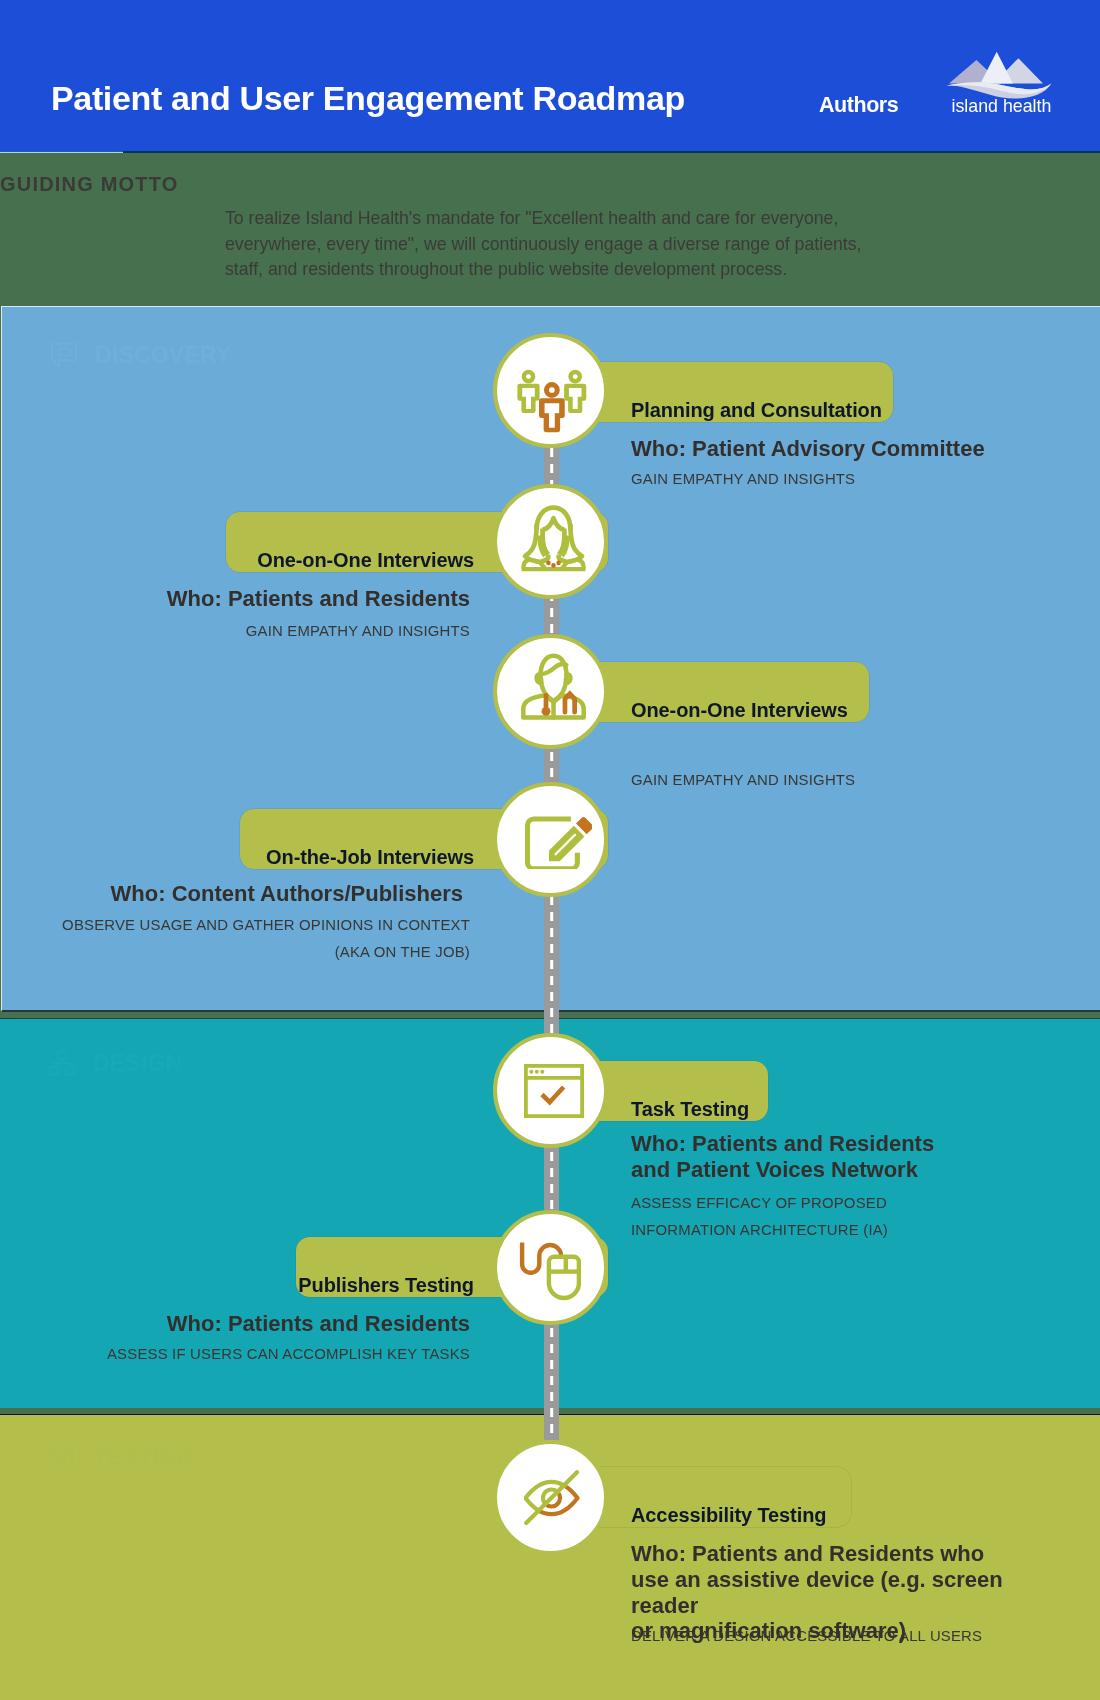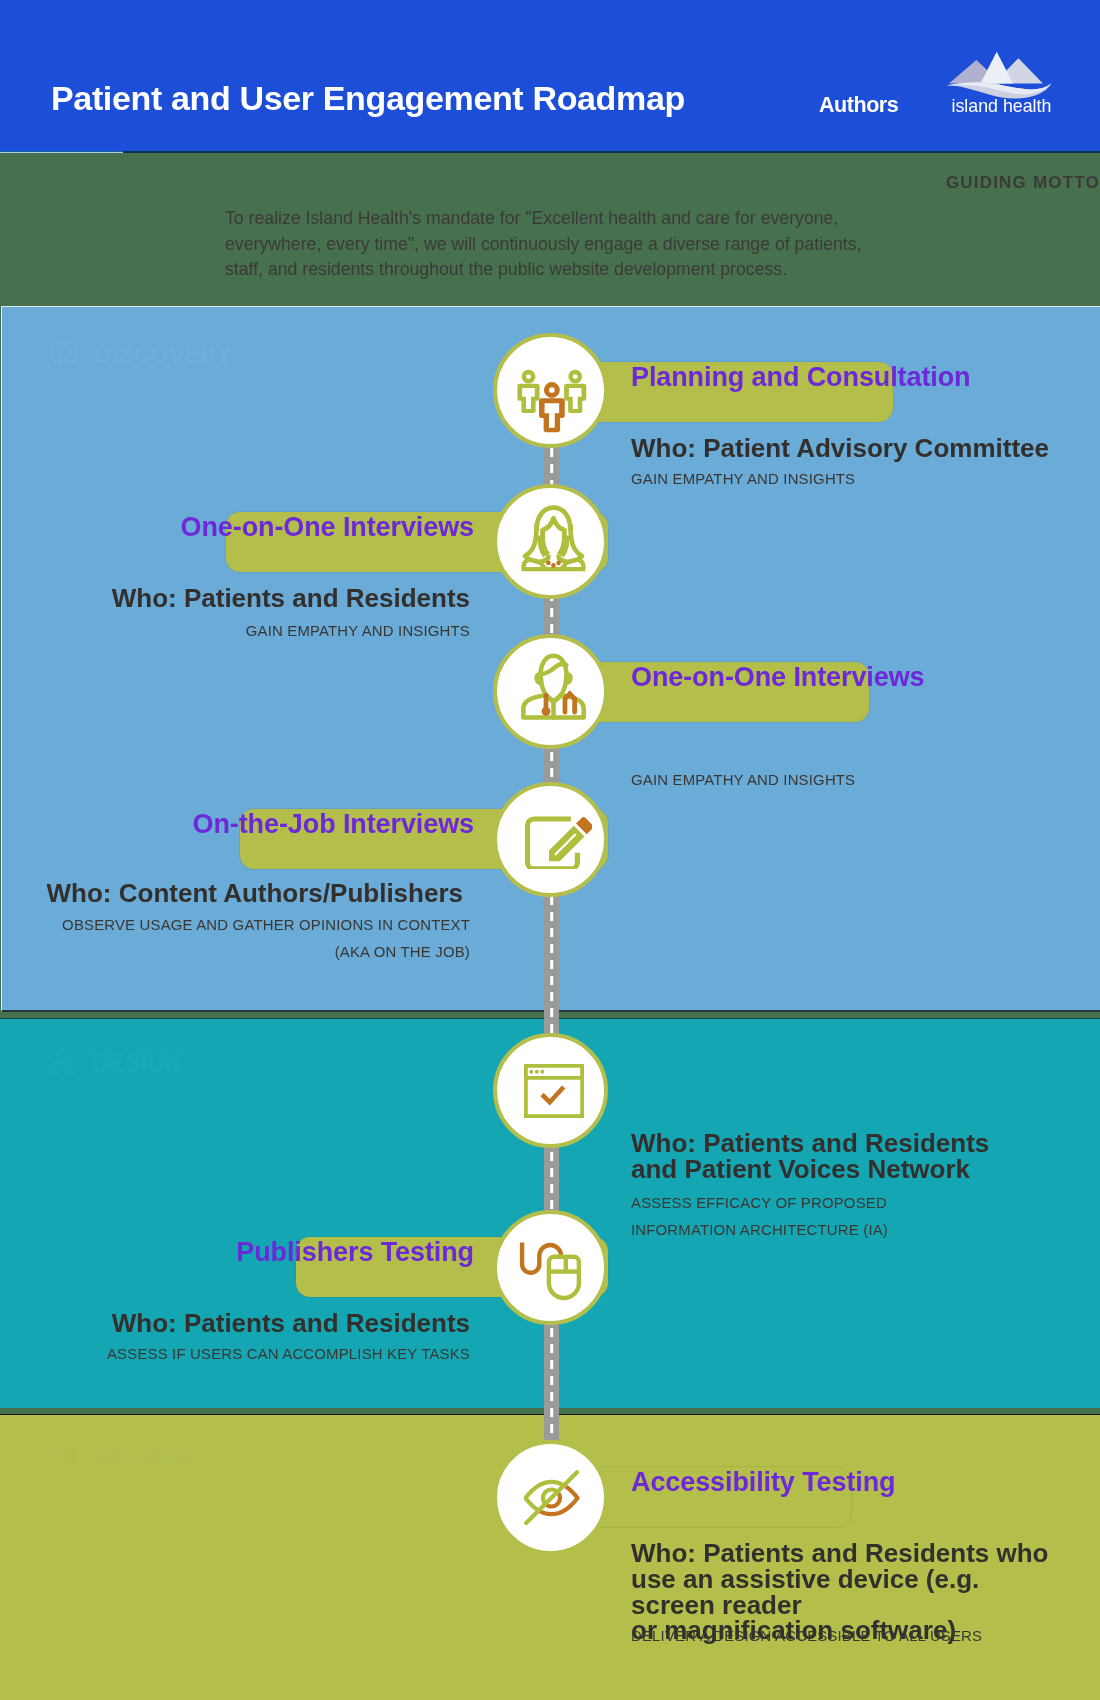--- a/index.html
+++ b/index.html
@@ -11,45 +11,45 @@
   
   .header{position:absolute;left:0;top:0;width:1100px;height:174px;background:#1d4ed8}
   .header-title{position:absolute;left:51px;top:81px;font-size:34px;font-weight:700;color:#fff;letter-spacing:-0.35px;line-height:1}
   .openroad{position:absolute;left:819px;top:95px;color:#fff;font-size:21.5px;font-weight:700;letter-spacing:-0.45px;line-height:20px}
   .ih-logo{position:absolute;left:935px;top:40px;width:130px;height:80px}
   .header-rule{position:absolute;left:123px;top:151px;width:977px;height:2px;background:#0a3456}
   .header-rule-l{position:absolute;left:0px;top:151px;width:123px;height:2px;background:linear-gradient(to bottom,#1565a8 0,#1565a8 1px,#b9cfe2 1px,#b9cfe2 2px)}
 
   
   .motto{position:absolute;left:0;top:153px;width:1100px;height:153px;background:#47704f}
-  .motto-title{position:absolute;left:0;top:20px;width:1100px;text-align:right;font-size:17px;font-weight:700;letter-spacing:1.2px;color:#3b3a38}
+  .motto-title{position:absolute;left:0;top:20px;width:1100px;text-align:left;font-size:20px;font-weight:700;letter-spacing:1.2px;color:#3b3a38}
   .motto-body{position:absolute;left:225px;top:53px;width:650px;text-align:left;font-size:17.7px;line-height:25.5px;color:#3b3a38}
 
   
   .stage{position:absolute;left:0;width:1100px;overflow:hidden}
   .stage.discovery{left:1px;width:1099px}
   .stage.discovery{top:306px;height:706px;background:#6aabd8;border-left:1.5px solid #e0eef4;border-bottom:2px solid #27353c;border-top:1px solid #dbe8f3;border-right:0}
   .stage.design{top:1018px;height:390px;background:#15a6b4;border-top:1px solid #0b4a52}
   .stage.testing{top:1414px;height:286px;background:#b4bf4b;border-top:1px solid #17170a}
   .stage-label{position:absolute;left:45px;display:flex;align-items:center;gap:17px;font-size:23px;font-weight:700;letter-spacing:0.2px}
   .stage-label .sl-ico{display:block;margin-left:3px}
 
   
   .road{position:absolute;left:544px;width:15px;background:#9a9a9a;z-index:2}
   .road::after{content:"";position:absolute;left:50%;top:0;transform:translateX(-50%);width:3.6px;height:100%;
      background-image:repeating-linear-gradient(to bottom,#fff 0px,#fff 9px,transparent 9px,transparent 16px)}
 
   
   .node{position:absolute;width:115px;height:115px;border-radius:50%;background:#fff;border:4.6px solid #b4bf4b;z-index:3}
   .node svg{position:absolute}
-  .chip{position:absolute;height:60px;border-radius:14px;background:#b4bf4b;box-shadow:0 0 0 0.5px rgba(60,70,20,.18);z-index:2;display:flex;align-items:flex-start;
-        color:#6d28d9;font-size:27px;font-weight:700;letter-spacing:-0.1px;white-space:nowrap}
+  .chip{position:absolute;height:60px;border-radius:14px;background:#b4bf4b;box-shadow:0 0 0 0.5px rgba(60,70,20,.18);z-index:2;display:flex;align-items:flex-end;
+        color:#0f172a;font-size:20px;font-weight:700;letter-spacing:-0.1px;white-space:nowrap}
   .chip.right{padding-left:134px;padding-right:22px;justify-content:flex-start}
   .chip.left{padding-right:134px;padding-left:22px;justify-content:flex-end}
-  .who{position:absolute;font-size:26px;font-weight:700;color:#332f2c;line-height:25.8px;white-space:pre-line}
+  .who{position:absolute;font-size:22px;font-weight:700;color:#332f2c;line-height:25.8px;white-space:pre-line}
   .desc{position:absolute;font-size:14.9px;color:#3a3733;line-height:26.5px;letter-spacing:0.2px;white-space:pre-line}
   .ta-r{text-align:right}
   .ta-l{text-align:left}
 </style>
 </head>
 <body>
 
 <div class="page">
 
   <div class="header">
@@ -211,20 +211,23 @@
           <path d="M30.6 38.2 L50.0 18.8" fill="none" stroke="#ffffff" stroke-width="2.3" stroke-linecap="round"></path>
 
           <path d="M51.0 7.6 L56.6 2.0 A2.8 2.8 0 0 1 60.6 2.0 L67.3 8.7 A2.8 2.8 0 0 1 67.3 12.7
                    L61.7 18.3 Z" fill="#c2741f"></path>
         </svg>
   </div>
   <div class="who ta-r" style="left:33px;top:881px;width:430px">Who: Content Authors/Publishers</div>
   <div class="desc ta-r" style="left:30px;top:912px;width:440px">OBSERVE USAGE AND GATHER OPINIONS IN CONTEXT
 (AKA ON THE JOB)</div>
 
+  <div class="chip right" style="left:497px;top:1061px;width:271px">
+    <span>Task Testing</span>
+  </div>
   <div class="node" style="left:493px;top:1033px">
     <svg style="position:absolute;left:26.5px;top:26.5px" width="60" height="54" viewBox="0 0 60 54">
           <rect x="1.9" y="1.9" width="56.2" height="50.2" fill="none" stroke="#afbf3d" stroke-width="3.8"></rect>
           <path d="M1.9 13.9 L58.1 13.9" fill="none" stroke="#afbf3d" stroke-width="3.6"></path>
           <circle cx="7.4" cy="7.8" r="2.0" fill="#afbf3d"></circle>
           <circle cx="12.8" cy="7.8" r="2.0" fill="#afbf3d"></circle>
           <circle cx="18.3" cy="7.8" r="2.0" fill="#afbf3d"></circle>
           <path d="M18.0 30.5 L25.7 38.2 L39.6 23.0" fill="none" stroke="#c2741f" stroke-width="4.6" stroke-linecap="butt" stroke-linejoin="miter"></path>
         </svg>
   </div>

